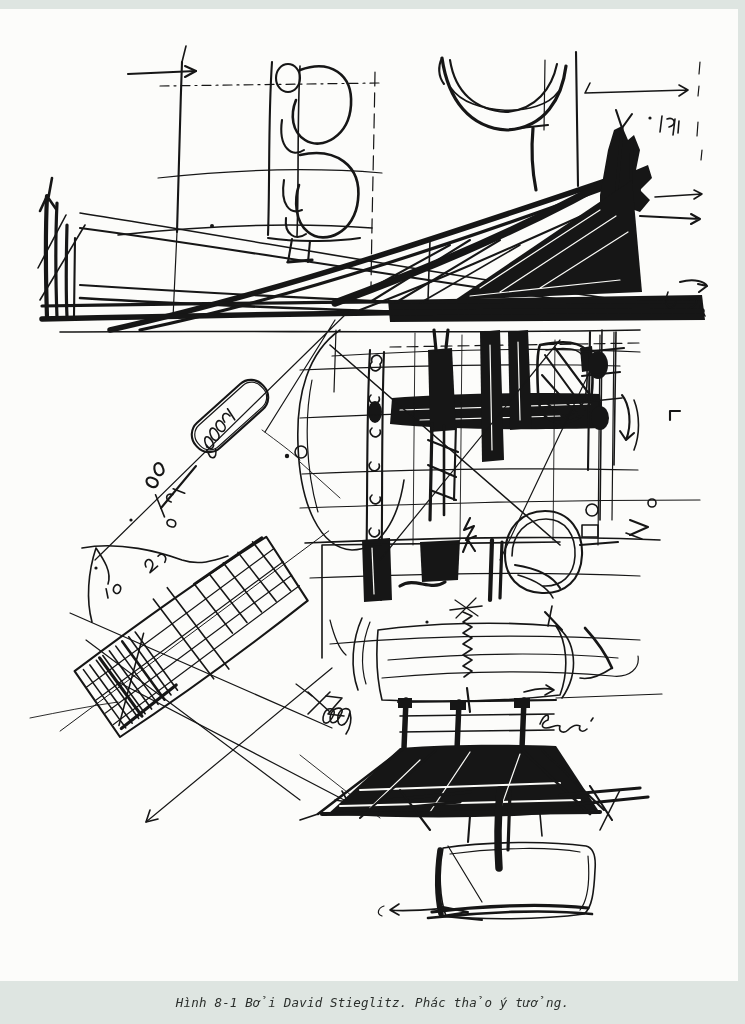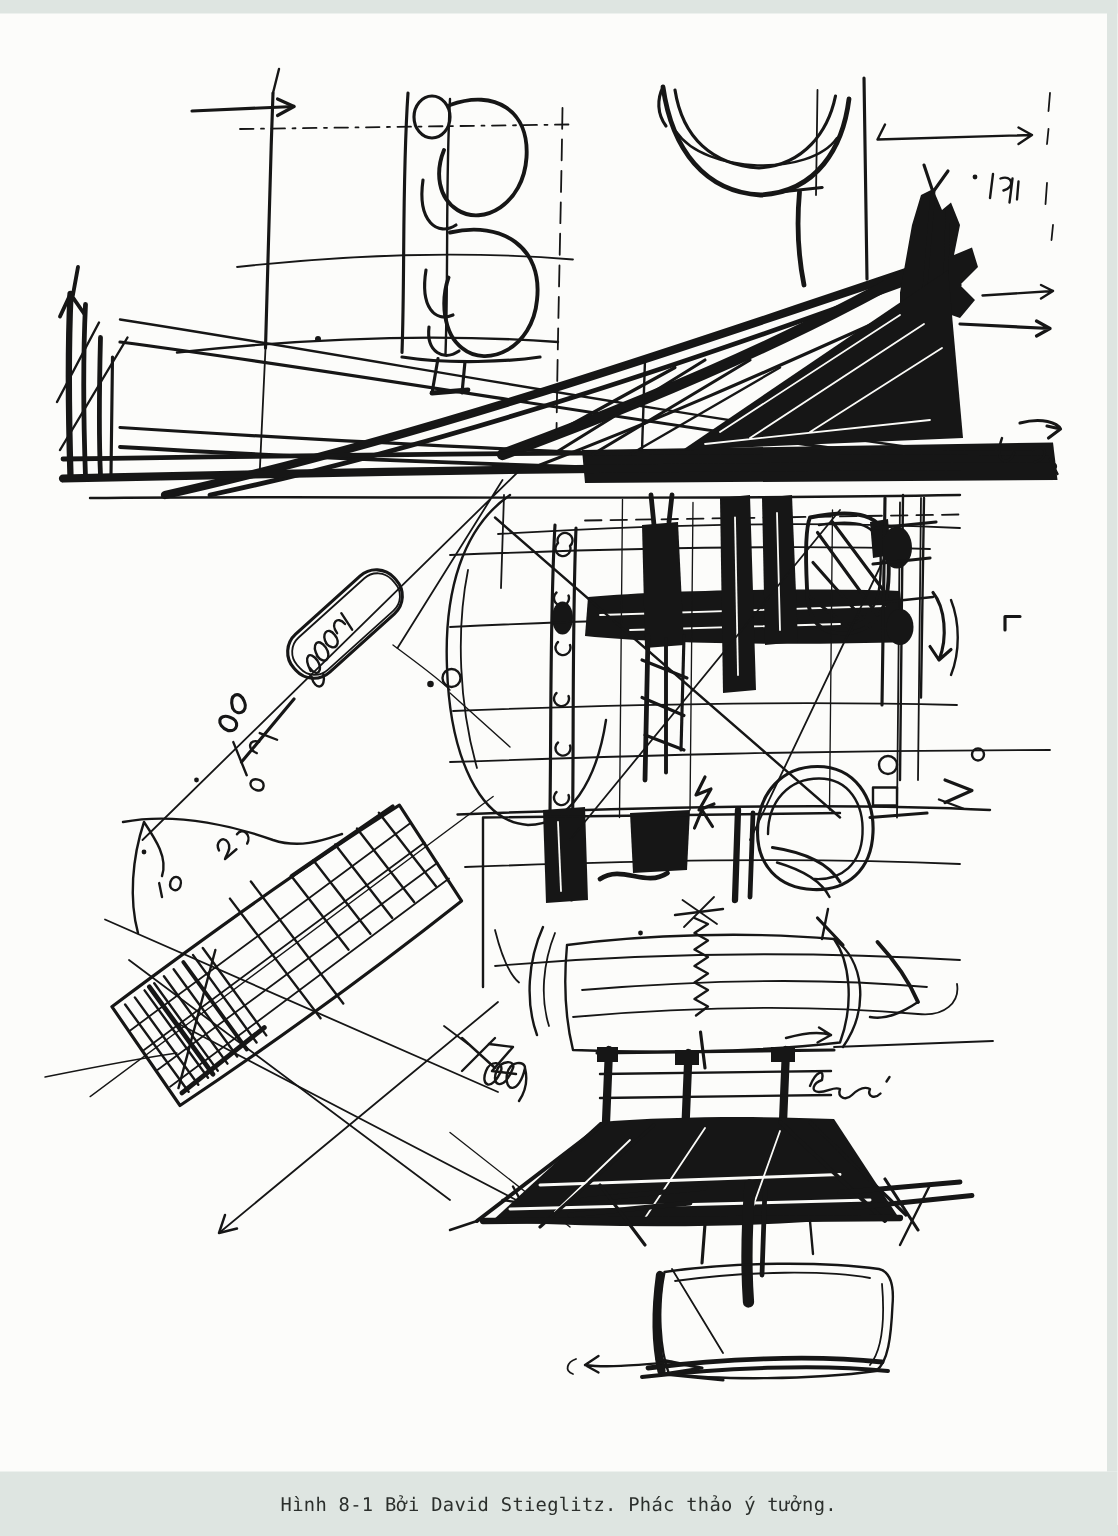--- a/index.html
+++ b/index.html
@@ -3,21 +3,21 @@
 <meta charset="utf-8">
 <style>
   html,body{margin:0;padding:0;}
   body{width:745px;height:1024px;overflow:hidden;background:#fcfcfa;
        font-family:"DejaVu Sans Mono","Liberation Mono",monospace;}
   .page{position:relative;width:745px;height:1024px;background:#fcfcfa;}
   .trim-top{position:absolute;left:0;top:0;width:745px;height:9px;}
   .trim-right{position:absolute;right:0;top:0;width:7px;height:981px;}
   .figure-wrap{position:absolute;left:0;top:0;width:745px;height:981px;}
   .caption-band{position:absolute;left:0;top:981px;width:745px;height:43px;
-                display:flex;align-items:center;justify-content:center;}
+                display:flex;align-items:center;justify-content:center;font-style:italic;}
   .caption-text{font-size:12.5px;letter-spacing:0.2px;font-weight:500;}
   svg{display:block;}
   .s0{stroke:#161616;fill:none;stroke-width:0.9;stroke-linecap:round;stroke-linejoin:round;}
   .s1{stroke:#161616;fill:none;stroke-width:1.2;stroke-linecap:round;stroke-linejoin:round;}
   .s15{stroke:#161616;fill:none;stroke-width:1.6;stroke-linecap:round;stroke-linejoin:round;}
   .s2{stroke:#161616;fill:none;stroke-width:2.1;stroke-linecap:round;stroke-linejoin:round;}
   .s25{stroke:#161616;fill:none;stroke-width:2.6;stroke-linecap:round;stroke-linejoin:round;}
   .s3{stroke:#161616;fill:none;stroke-width:3.2;stroke-linecap:round;stroke-linejoin:round;}
   .s4{stroke:#161616;fill:none;stroke-width:4.2;stroke-linecap:round;stroke-linejoin:round;}
   .s5{stroke:#161616;fill:none;stroke-width:5.5;stroke-linecap:round;stroke-linejoin:round;}

